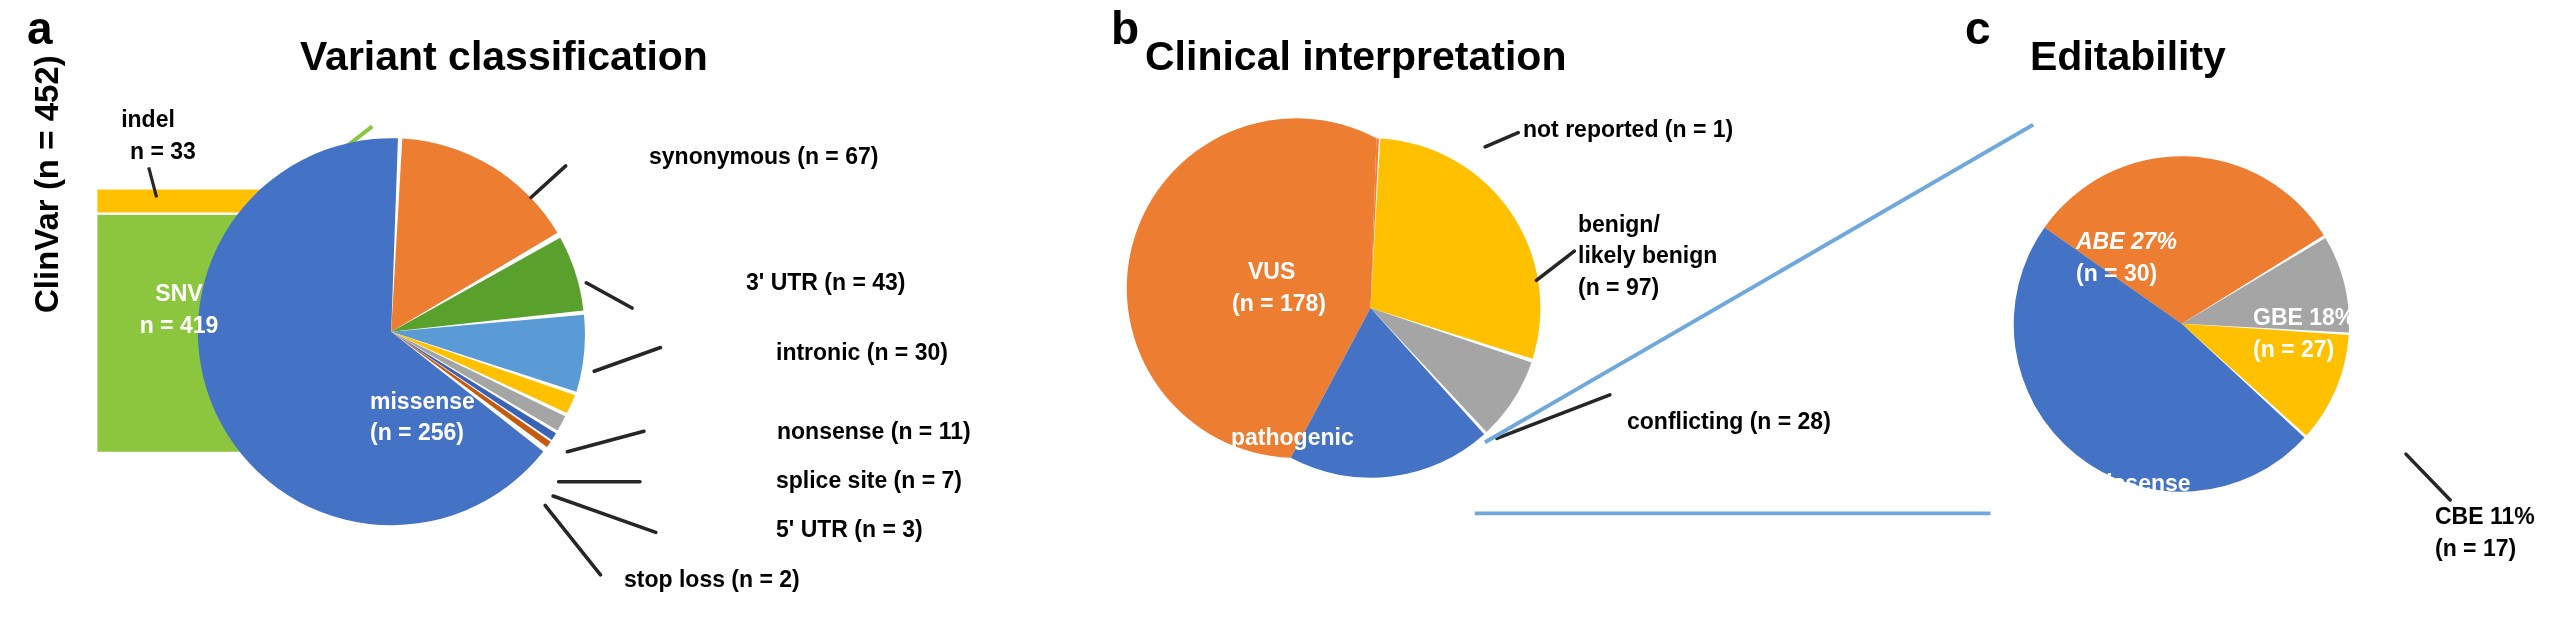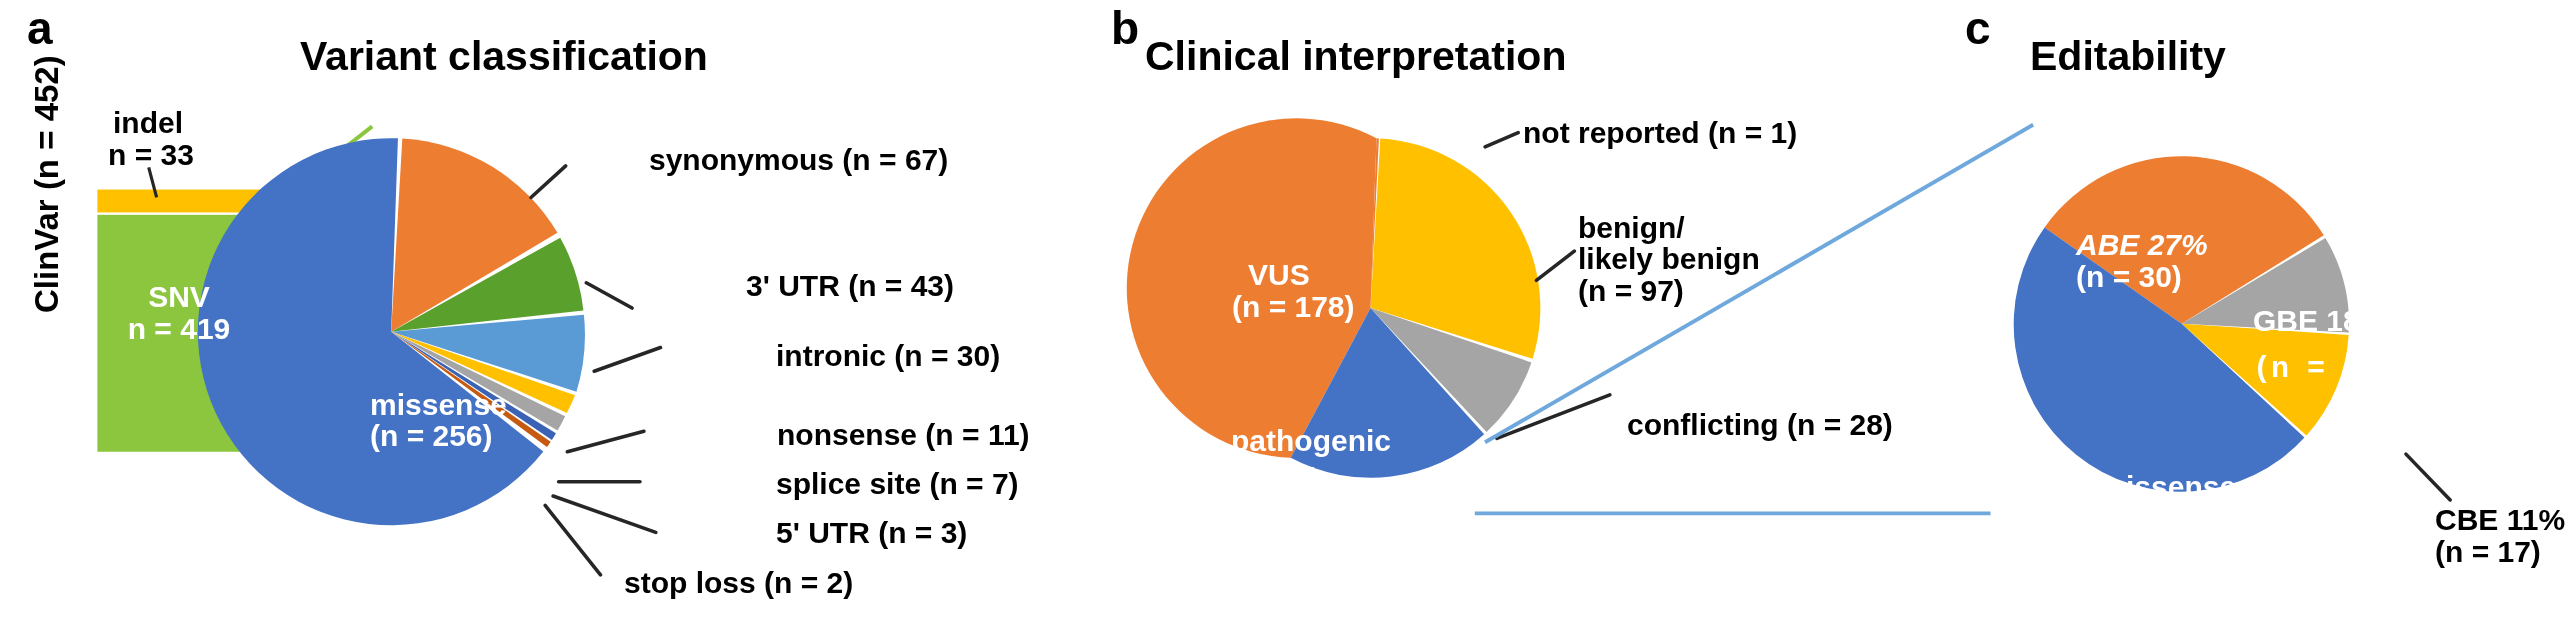--- a/index.html
+++ b/index.html
@@ -11,21 +11,21 @@
   .fig{position:absolute;inset:0;}
   svg.layer{position:absolute;left:0;top:0;width:2576px;height:635px;}
 
   .panel-letter{
     position:absolute;font-size:46px;font-weight:bold;letter-spacing:0px;line-height:1;
   }
   .panel-title{
     position:absolute;font-size:41px;font-weight:bold;white-space:nowrap;text-align:left;
   }
   .lbl{
-    position:absolute;font-size:30px;font-weight:bold;white-space:nowrap;line-height:1.06;
+    position:absolute;font-size:23px;font-weight:bold;white-space:nowrap;line-height:1.06;
   }
   .lbl-white{color:#ffffff;}
   .axis-label{
     position:absolute;font-size:33px;font-weight:bold;white-space:nowrap;
     transform-origin:0 0;transform:rotate(-90deg);
   }
   .ctr{text-align:center;}
 </style>
 </head>
 <body>
@@ -112,21 +112,21 @@
       <path d="M 3046 575 L 3102 633"></path>
     </g>
   </svg>
 
   <div class="panel-letter" style="left:27px;top:4.7px;">a</div>
   <div class="panel-title" style="left:300px;top:33px;width:348px;">Variant classification</div>
 
   <div class="axis-label" style="left:28.4px;top:313px;">ClinVar (n = 452)</div>
 
   <div class="lbl ctr" style="left:73px;top:107px;width:150px;">indel</div>
-  <div class="lbl ctr" style="left:76px;top:139px;width:150px;">n = 33</div>
+  <div class="lbl ctr" style="left:88px;top:139px;width:150px;">n = 33</div>
 
   <div class="lbl lbl-white ctr" style="left:97px;top:281px;width:164px;">SNV</div>
   <div class="lbl lbl-white ctr" style="left:97px;top:313px;width:164px;">n = 419</div>
 
   <div class="lbl lbl-white" style="left:370px;top:389px;">missense</div>
   <div class="lbl lbl-white" style="left:370px;top:420px;">(n = 256)</div>
 
   <div class="lbl" style="left:649px;top:144px;">synonymous (n = 67)</div>
   <div class="lbl" style="left:746px;top:270px;">3' UTR (n = 43)</div>
   <div class="lbl" style="left:776px;top:340px;">intronic (n = 30)</div>
@@ -152,21 +152,21 @@
   <div class="lbl" style="left:1578px;top:275px;">(n = 97)</div>
   <div class="lbl" style="left:1627px;top:409px;">conflicting (n = 28)</div>
 
   <div class="panel-letter" style="left:1965px;top:4.7px;">c</div>
   <div class="panel-title" style="left:2030px;top:33px;width:316px;">Editability</div>
 
   <div class="lbl lbl-white" style="left:2076px;top:229px;font-style:italic;">ABE 27%</div>
   <div class="lbl lbl-white" style="left:2076px;top:261px;">(n = 30)</div>
 
   <div class="lbl lbl-white" style="left:2253px;top:305px;">GBE 18%</div>
-  <div class="lbl lbl-white" style="left:2253px;top:354px;font-family:Liberation Mono, monospace;">(n = 27)</div>
+  <div class="lbl lbl-white" style="left:2253px;top:337px;">(n = 27)</div>
 
   <div class="lbl lbl-white" style="left:2041px;top:471px;">Not missense</div>
   <div class="lbl lbl-white" style="left:2041px;top:502px;">43% (n = 64)</div>
 
   <div class="lbl" style="left:2435px;top:504px;">CBE 11%</div>
   <div class="lbl" style="left:2435px;top:536px;">(n = 17)</div>
 
 </div>
 
 

